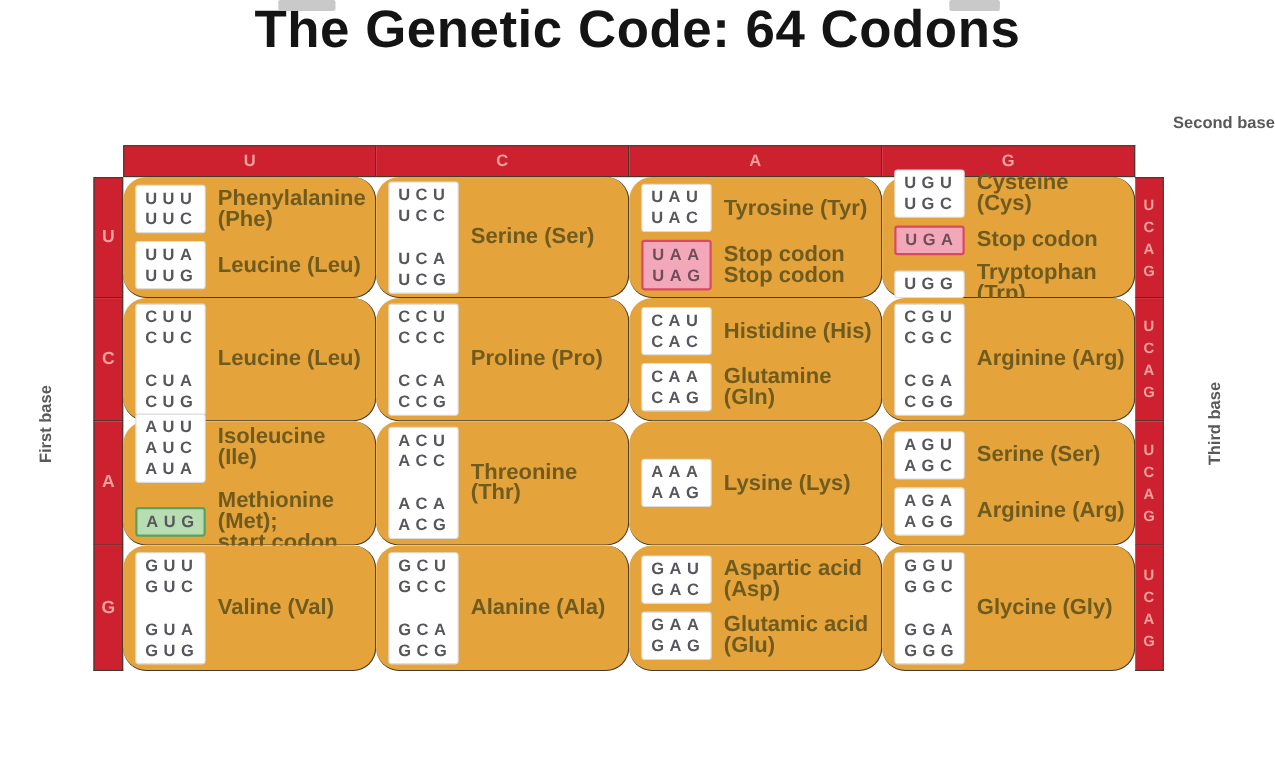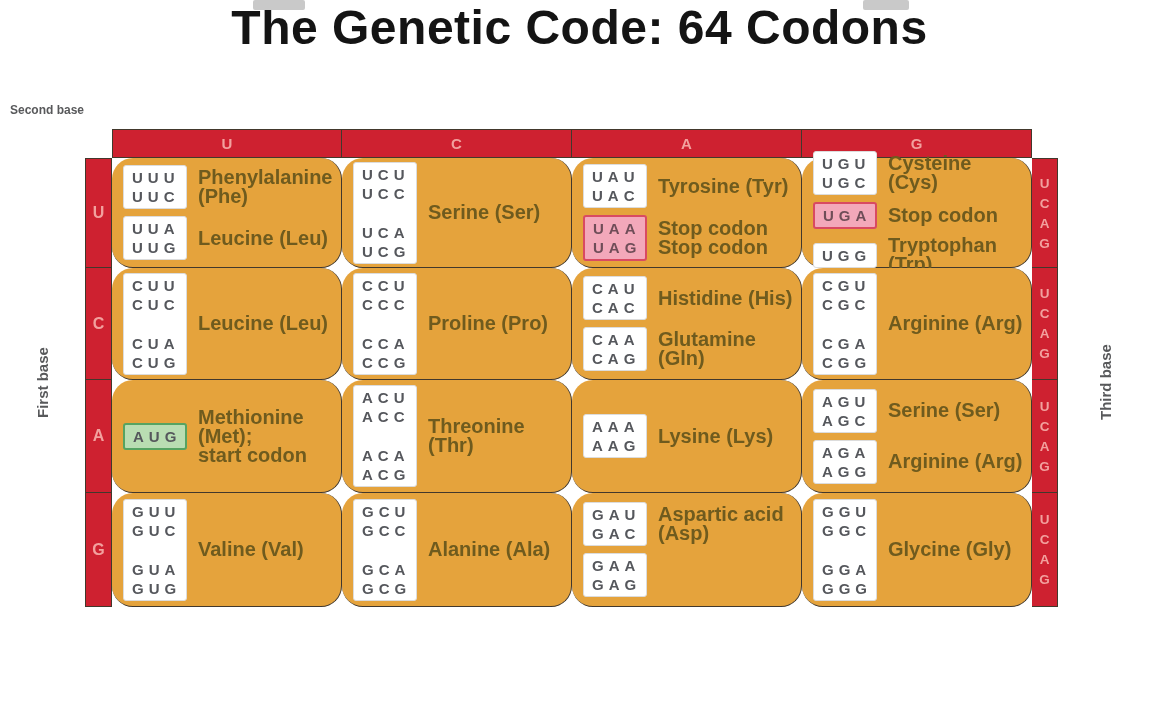--- a/index.html
+++ b/index.html
@@ -24,21 +24,21 @@
     font-family:"Liberation Sans","DejaVu Sans",sans-serif;
   }
   .top-artifact{position:absolute;top:0;height:10px;background:#c9c9c9;border-radius:2px;}
   .ta-1{left:253px;width:52px;}
   .ta-2{left:863px;width:46px;}
   .page-title{
     text-align:center;font-size:48px;font-weight:bold;
     letter-spacing:.5px;color:var(--title-text);
   }
   .second-base-label{
-    margin-top:48px;text-align:left;font-size:12px;font-weight:bold;
+    margin-top:48px;text-align:right;font-size:15px;font-weight:bold;
     color:var(--axis-text);margin-left:10px;
   }
   .table-wrap{
     position:relative;width:973px;margin:12px 0 0 85px;
   }
   .genetic-table{
     display:grid;
     grid-template-columns:27px repeat(4,230px) 26px;
     grid-template-rows:29px 110px 112px 113px 114px;
   }
@@ -241,20 +241,28 @@
       </div>
       <div class="third-col">
         <div>U</div>
         <div>C</div>
         <div>A</div>
         <div>G</div>
       </div>
       <div class="row-letter">A</div>
       <div class="cell">
         <div class="group">
+          <div class="codon-box">
+            <div class="codon">AUU</div>
+            <div class="codon">AUC</div>
+            <div class="codon">AUA</div>
+          </div>
+          <div class="glabel">Isoleucine (Ile)</div>
+        </div>
+        <div class="group">
           <div class="codon-box start">
             <div class="codon">AUG</div>
           </div>
           <div class="glabel">Methionine (Met);
 start codon</div>
         </div>
       </div>
       <div class="cell">
         <div class="group">
           <div class="codon-box">
@@ -327,20 +335,22 @@
             <div class="codon">GAC</div>
           </div>
           <div class="glabel">Aspartic acid
 (Asp)</div>
         </div>
         <div class="group">
           <div class="codon-box">
             <div class="codon">GAA</div>
             <div class="codon">GAG</div>
           </div>
+          <div class="glabel">Glutamic acid
+(Glu)</div>
         </div>
       </div>
       <div class="cell">
         <div class="group">
           <div class="codon-box">
             <div class="codon">GGU</div>
             <div class="codon">GGC</div>
             <div class="codon gap">GGA</div>
             <div class="codon">GGG</div>
           </div>

